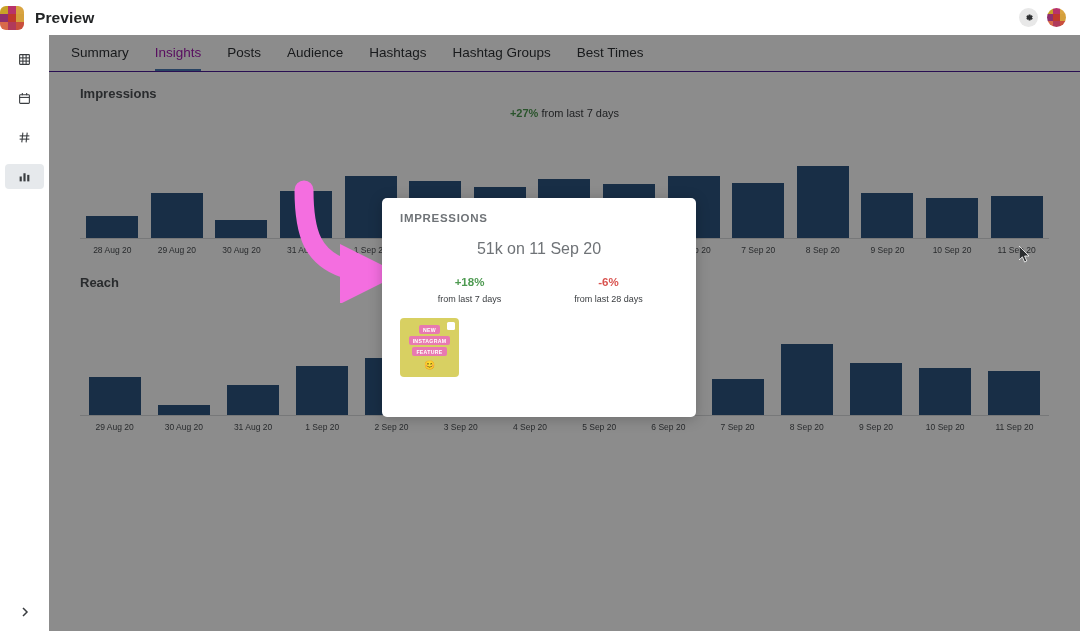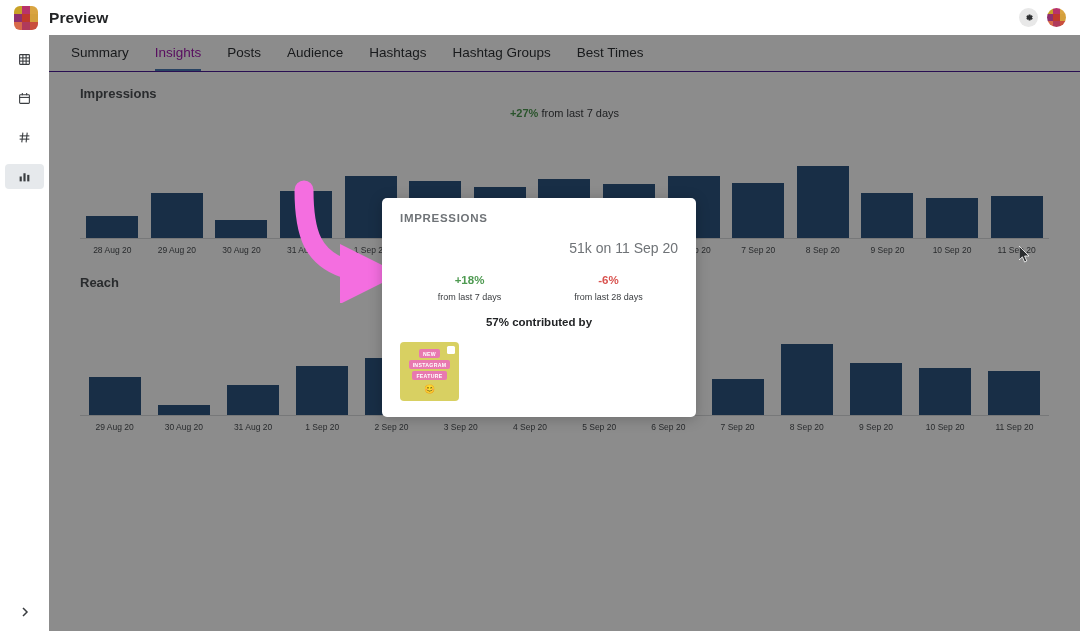--- a/index.html
+++ b/index.html
@@ -20,21 +20,21 @@
     z-index: 50;
     pointer-events: none;
   }
 
   
   .topbar {
     position: absolute; left:0; top:0; width:1080px; height:35px;
     background:#ffffff; z-index: 70;
     display:flex; align-items:center;
   }
-  .logo-wrap { display:flex; align-items:center; margin-left:14px; }
+  .logo-wrap { display:flex; align-items:center; margin-left:0; }
   .logo {
     width:24px; height:24px; border-radius:6px; overflow:hidden;
     display:grid; grid-template-columns:repeat(3,1fr); grid-template-rows:repeat(3,1fr);
   }
   .logo i { display:block; }
   .brand {
     margin-left:11px; font-size:15.5px; font-weight:bold; color:#222426;
     letter-spacing:.1px;
   }
   .topbar-right {
@@ -131,21 +131,21 @@
   .popover {
     position:absolute; left:382px; top:198px; width:314px; height:219px;
     background:#ffffff; border-radius:5px; z-index:90;
     box-shadow:0 2px 14px rgba(0,0,0,0.22);
     padding: 14px 18px;
   }
   .pop-title {
     font-size:11.5px; font-weight:bold; color:#6f7377; letter-spacing:.7px;
   }
   .pop-value {
-    text-align:right; font-size:14px; color:#6f7377; margin-top:16px;
+    text-align:center; font-size:16px; color:#6f7377; margin-top:16px;
   }
   .pop-stats {
     display:flex; margin-top:18px;
   }
   .pop-stat { flex:1; text-align:center; }
   .pop-stat .pct { font-size:11.5px; font-weight:bold;text-align:center; }
   .pop-stat .pct.pos { color:#4e9a51; }
   .pop-stat .pct.neg { color:#d9534f; }
   .pop-stat .sub { font-size:9px; color:#3a3d40; margin-top:6px; }
   .pop-contrib {
@@ -419,21 +419,20 @@
     <div class="pop-stats">
       <div class="pop-stat">
         <div class="pct pos">+18%</div>
         <div class="sub">from last 7 days</div>
       </div>
       <div class="pop-stat">
         <div class="pct neg">-6%</div>
         <div class="sub">from last 28 days</div>
       </div>
     </div>
-    <div class="pop-contrib">57% contributed by</div>
     <div class="pop-thumbs" id="thumbs">
         <div class="thumb">
           <div class="chip">NEW</div>
           <div class="chip">INSTAGRAM</div>
           <div class="chip">FEATURE</div>
           <div class="emoji">😊</div>
           <div class="corner"></div>
         </div>
       </div>
   </div>

